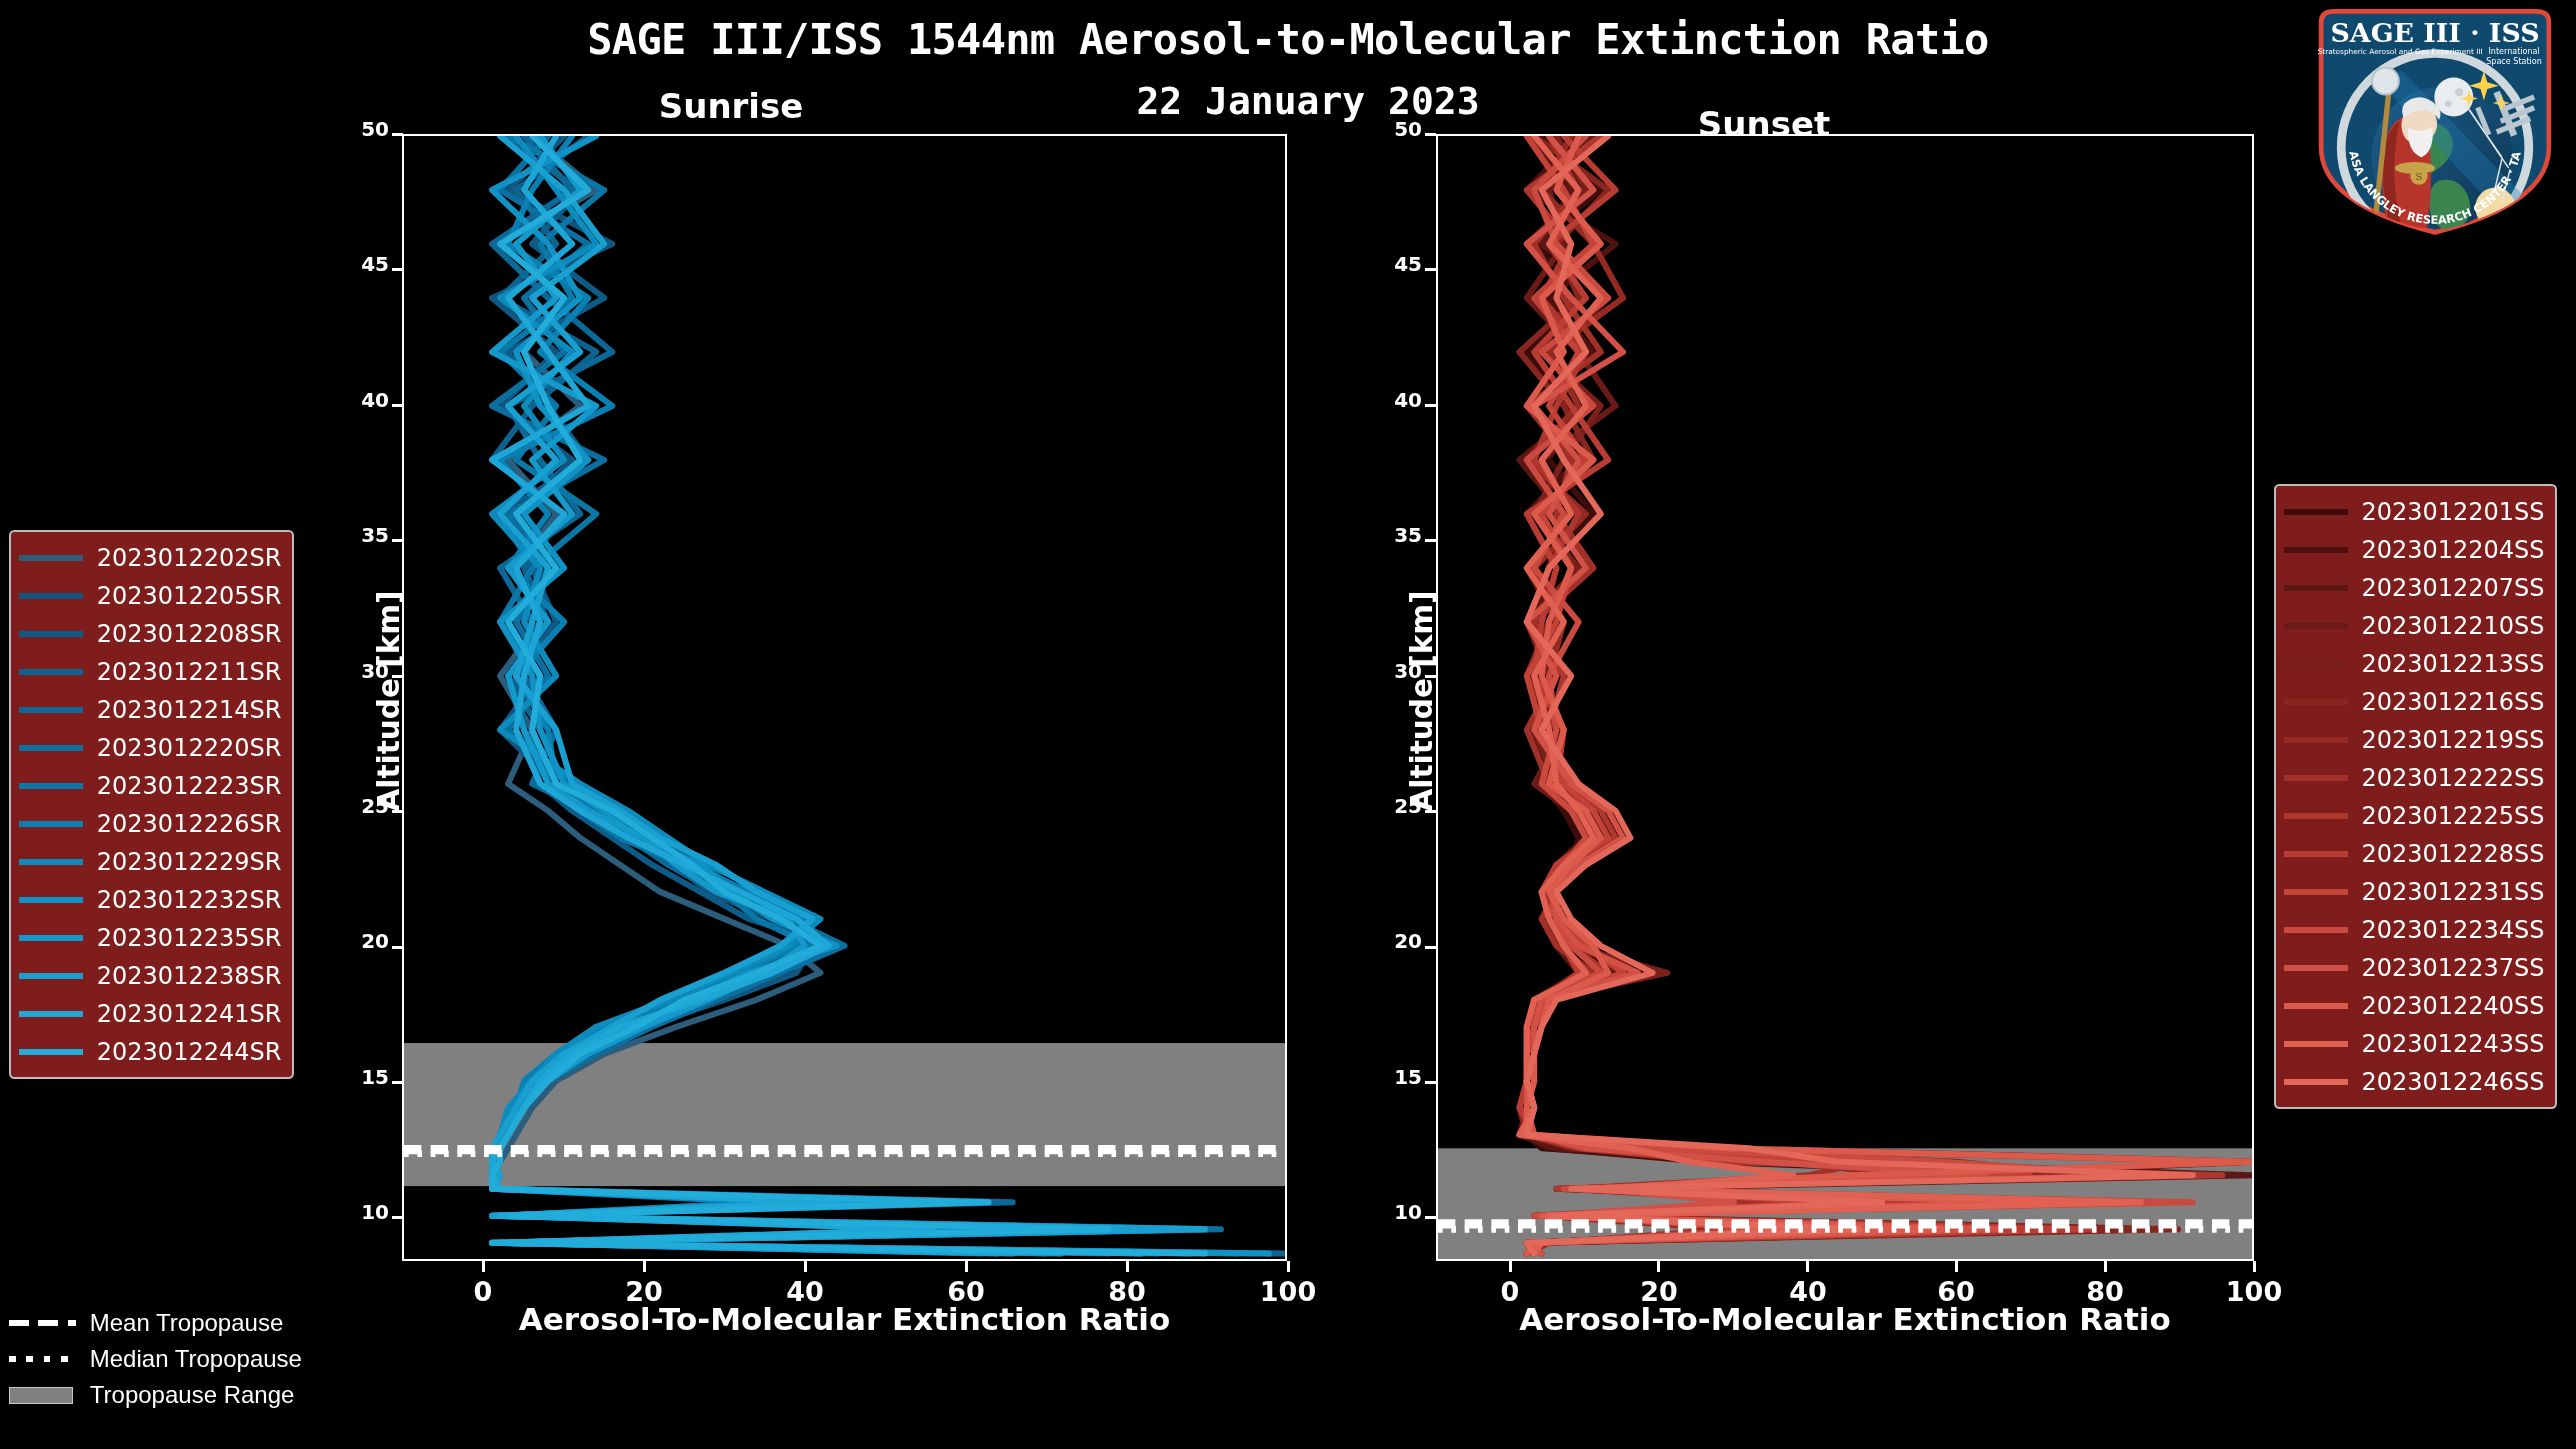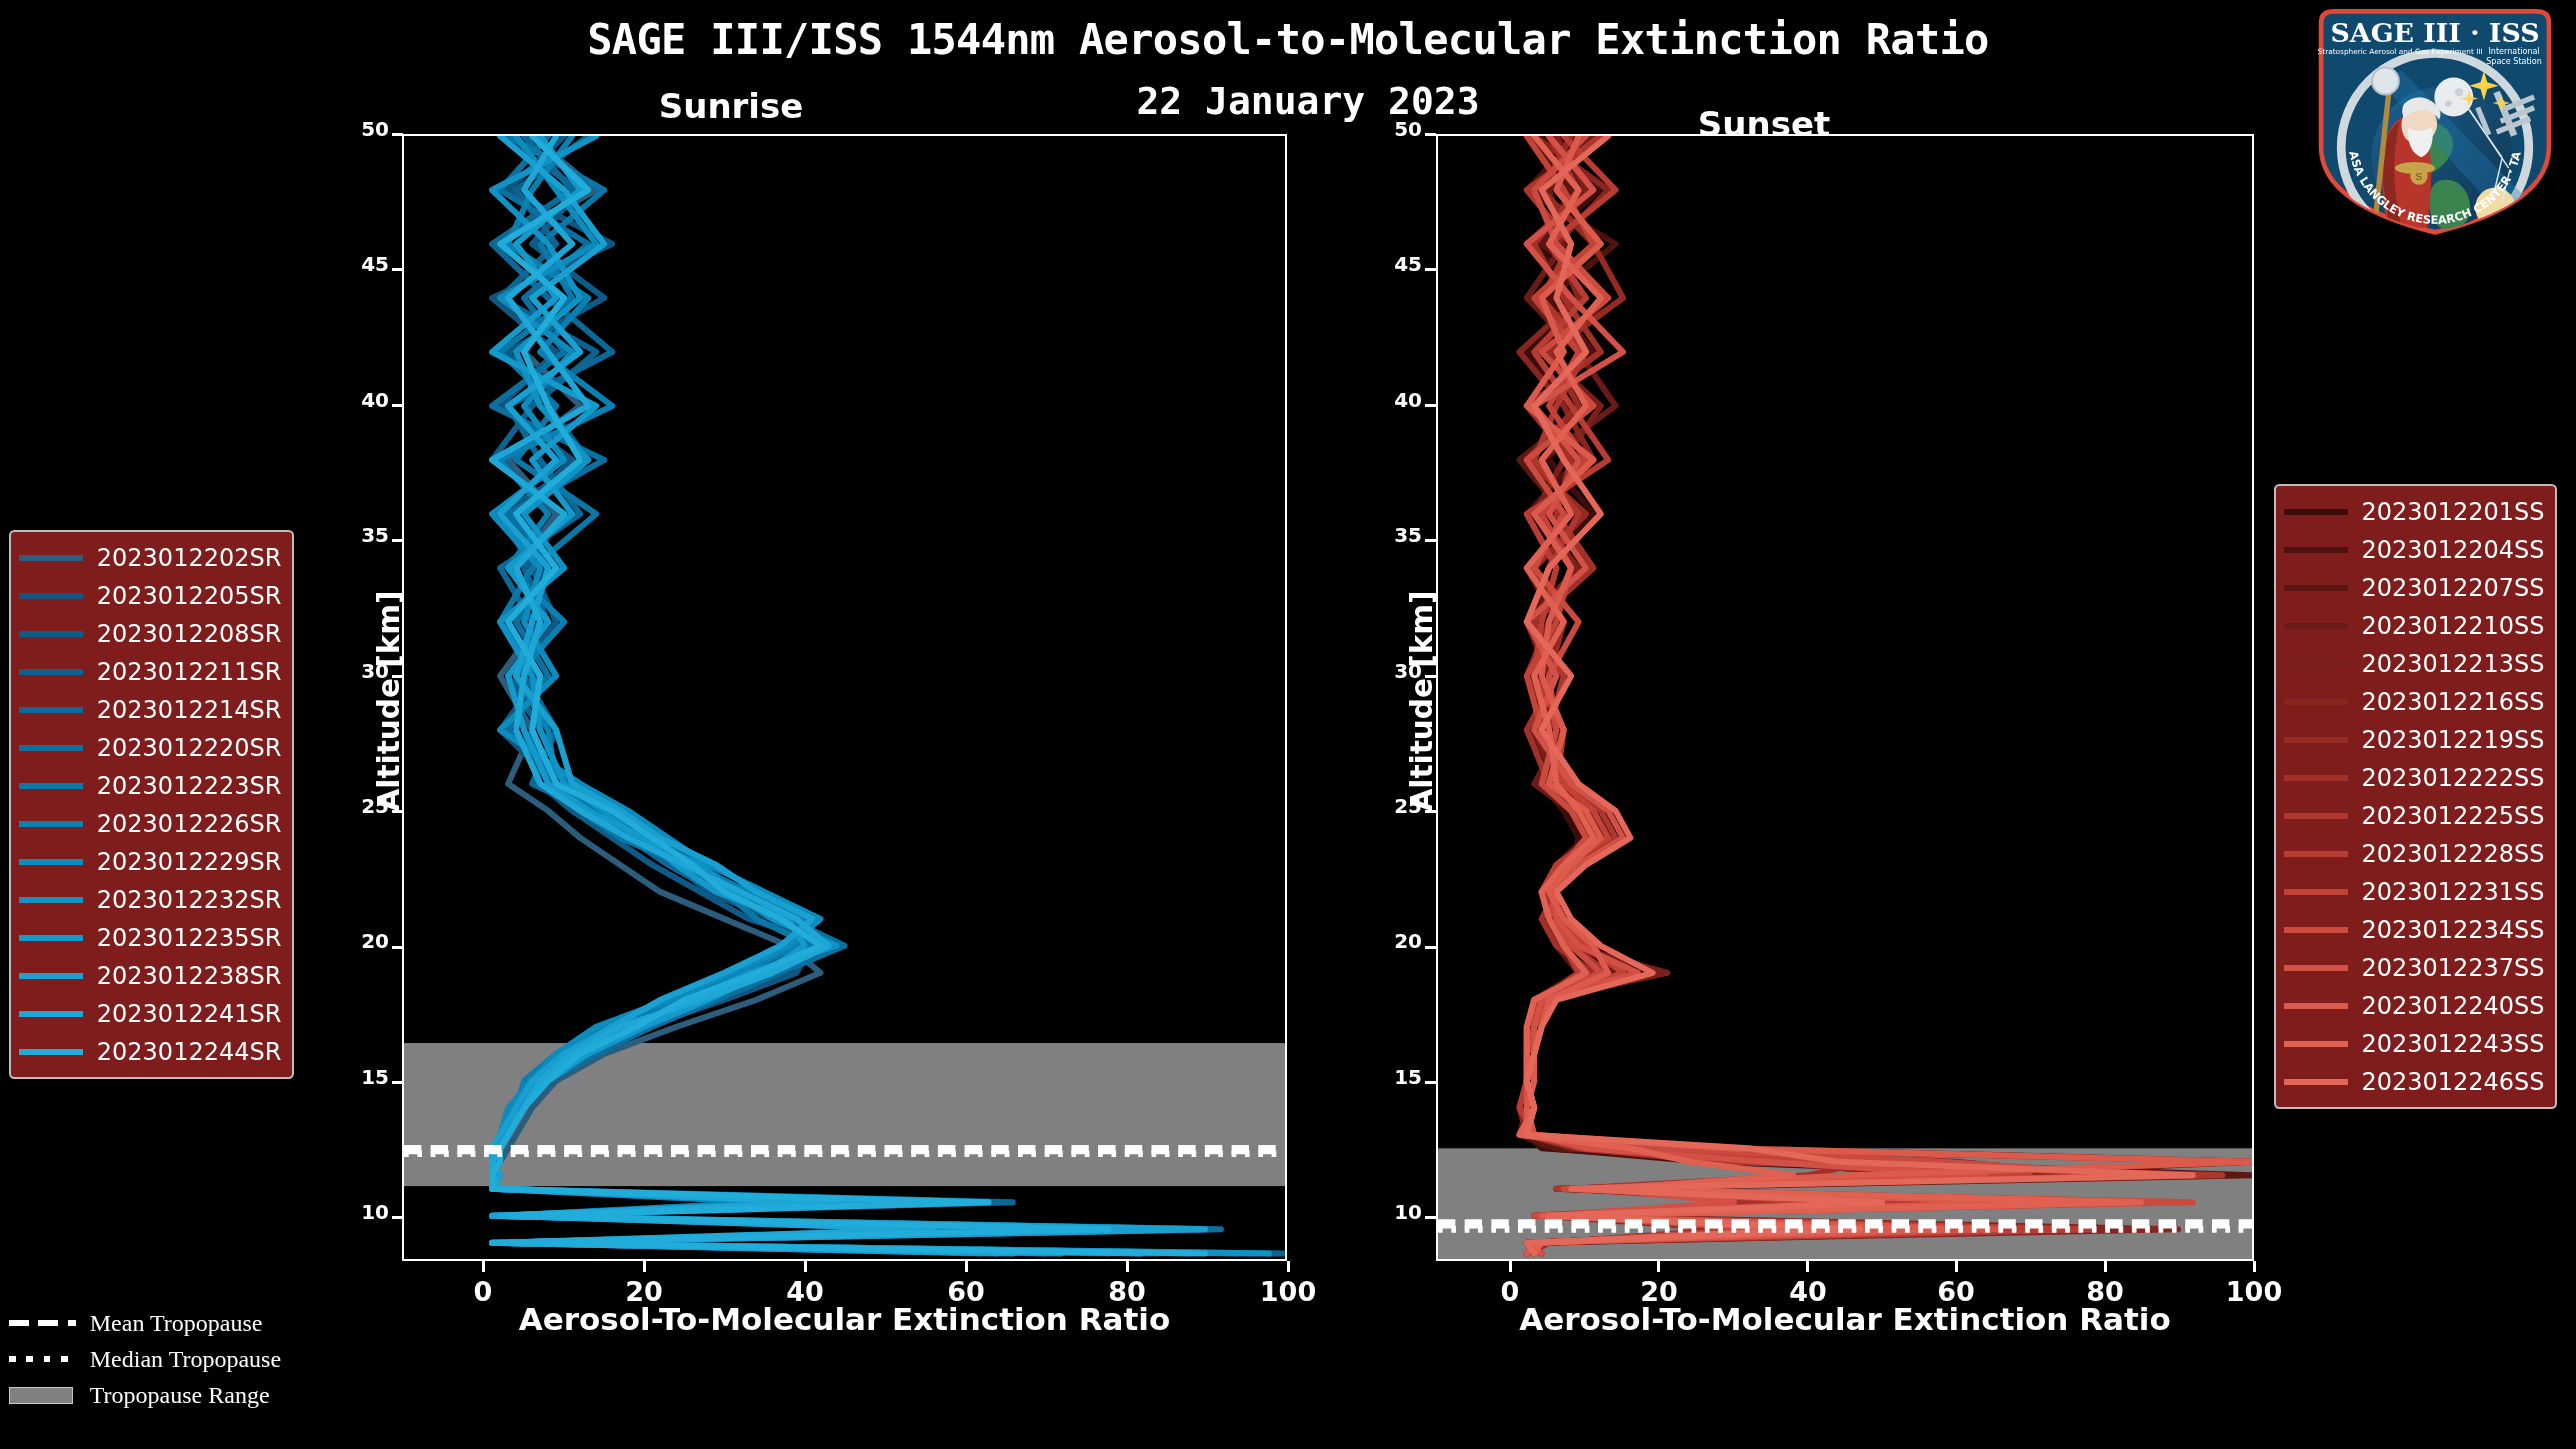--- a/index.html
+++ b/index.html
@@ -78,21 +78,21 @@
   .leg-row { display: flex; align-items: center; height: 38px; }
   .leg-swatch { width: 64px; height: 6px; flex: 0 0 64px; margin-right: 13.4px; }
   .leg-text {
     color: #ffffff; font-size: 24px;
     font-family: "DejaVu Sans", sans-serif; white-space: nowrap;
   }
 
   .tropo-legend { position: absolute; left: 9.4px; top: 1305px; }
   .tl-row { display: flex; align-items: center; height: 36px; }
   .tl-mark { width: 67px; flex: 0 0 67px; margin-right: 13.4px; height: 16px; position: relative; }
-  .tl-text { color: #fff; font-size: 24px; font-family: Liberation Serif, serif; white-space: nowrap; }
+  .tl-text { color: #fff; font-size: 24px; font-family: Liberation Sans, sans-serif; white-space: nowrap; }
   .dashline { position:absolute; left:0; top: 5.4px; width:67px; height: 6px;
      background: repeating-linear-gradient(to right, #fff 0 20px, transparent 20px 29.5px); }
   .dotline { position:absolute; left:0; top: 5.4px; width:67px; height: 6px;
      background: repeating-linear-gradient(to right, #fff 0 6.7px, transparent 6.7px 17.4px); }
   .boxmark { position:absolute; left:0; top: 0px; width: 64px; height: 17.4px;
      background: #808080; border: 1.3px solid #c8c8c8; box-sizing: border-box;}
 
   .credits {
     position: absolute; right: 9.4px; bottom: 6.7px;
     color: #5c5c5c; font-size: 20px; line-height: 25.5px;

